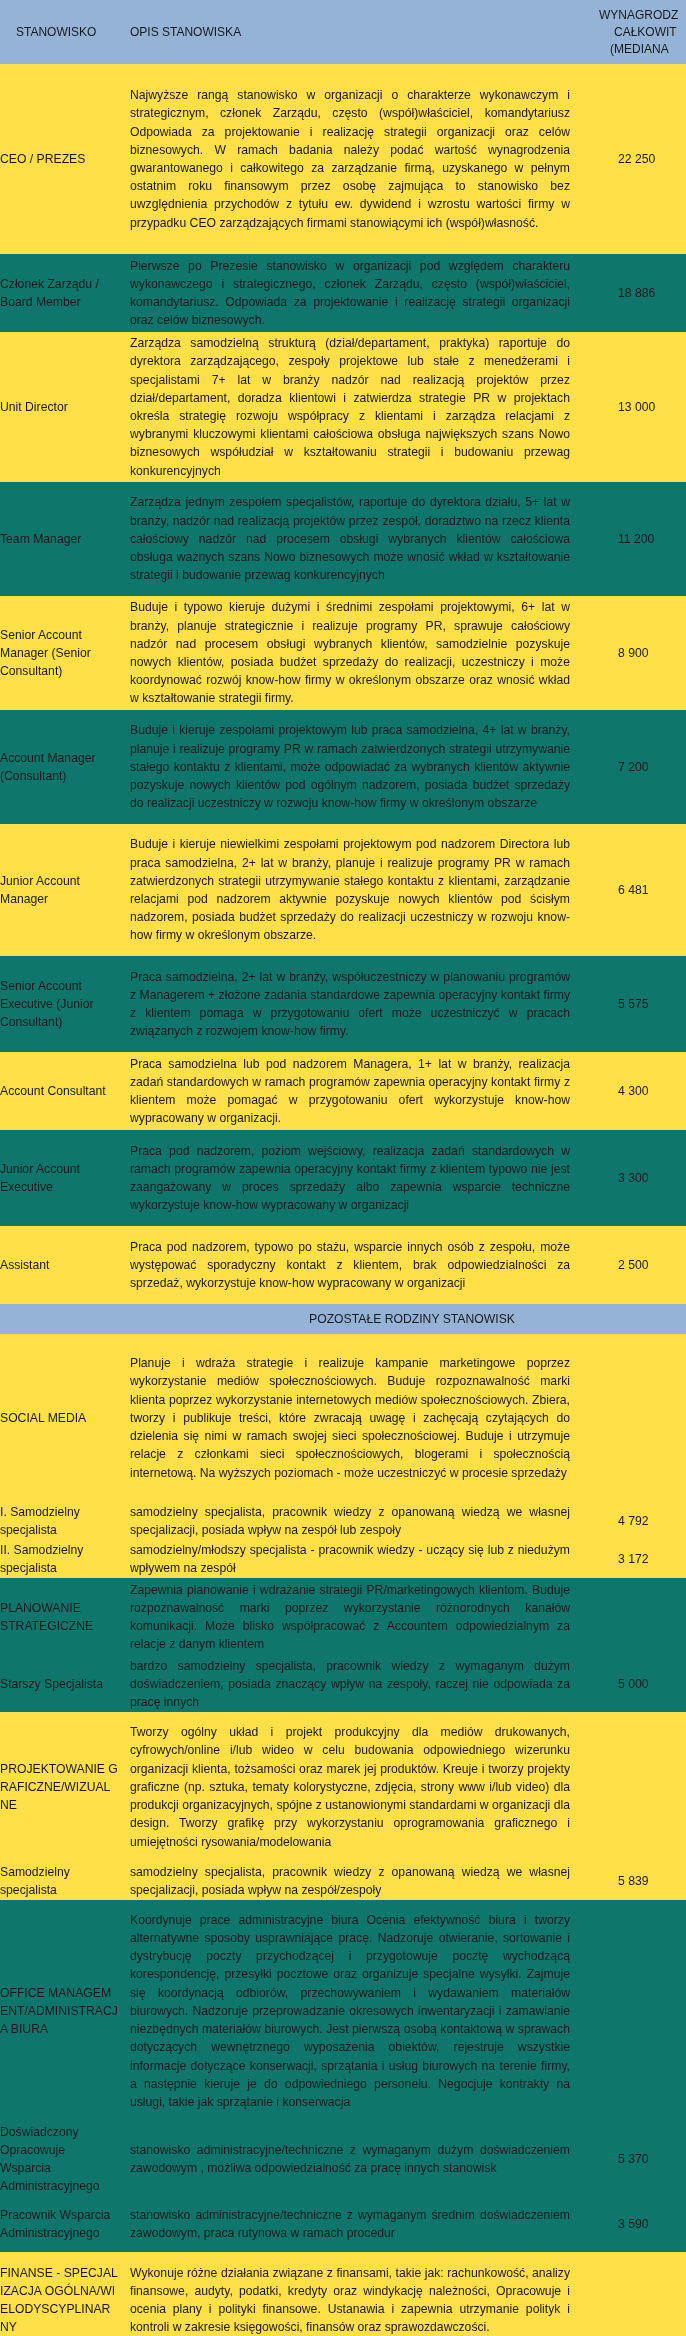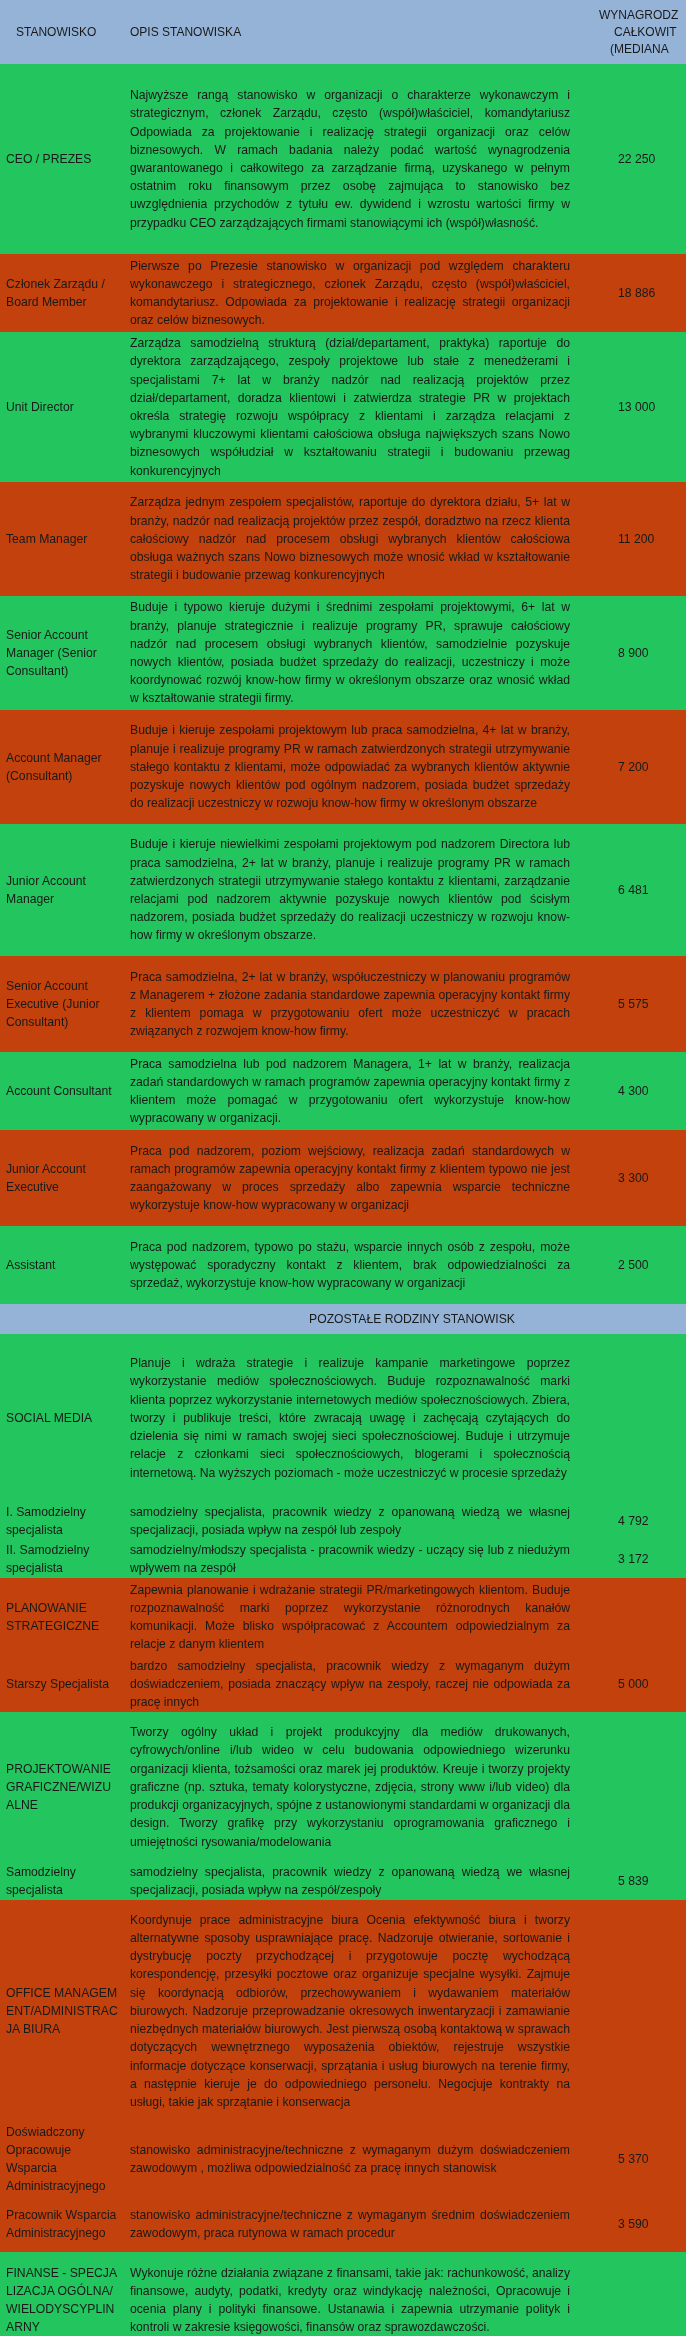--- a/index.html
+++ b/index.html
@@ -28,24 +28,24 @@
   col.c3 { width: 124px; }
   thead th {
     background: #95b3d7;
     height: 64px;
     font-size: 12px;
     line-height: 17px;
     text-align: left;
   }
   thead th.pos { text-align: left; padding-left: 16px; }
   thead th.sal { text-align: left; padding-left: 23px; }
-  tr.alt td { background: #c2410c; }
-  tr.plain td { background: #22c55e; }
+  tr.alt td { background: #0f766e; }
+  tr.plain td { background: #fde047; }
   td.desc { text-align: justify; text-align-last: left; }
-  td.pos { text-align: left; padding-left: 6px; }
+  td.pos { text-align: left; padding-left: 0; }
   td.sal { text-align: left; padding-left: 42px; white-space: nowrap; }
   tr.section td {
     background: #95b3d7;
     height: 30px;
     text-align: center;
     padding-left: 130px;
   }
   .tight td { padding-top: 0; padding-bottom: 0; }
 </style>
 </head>

